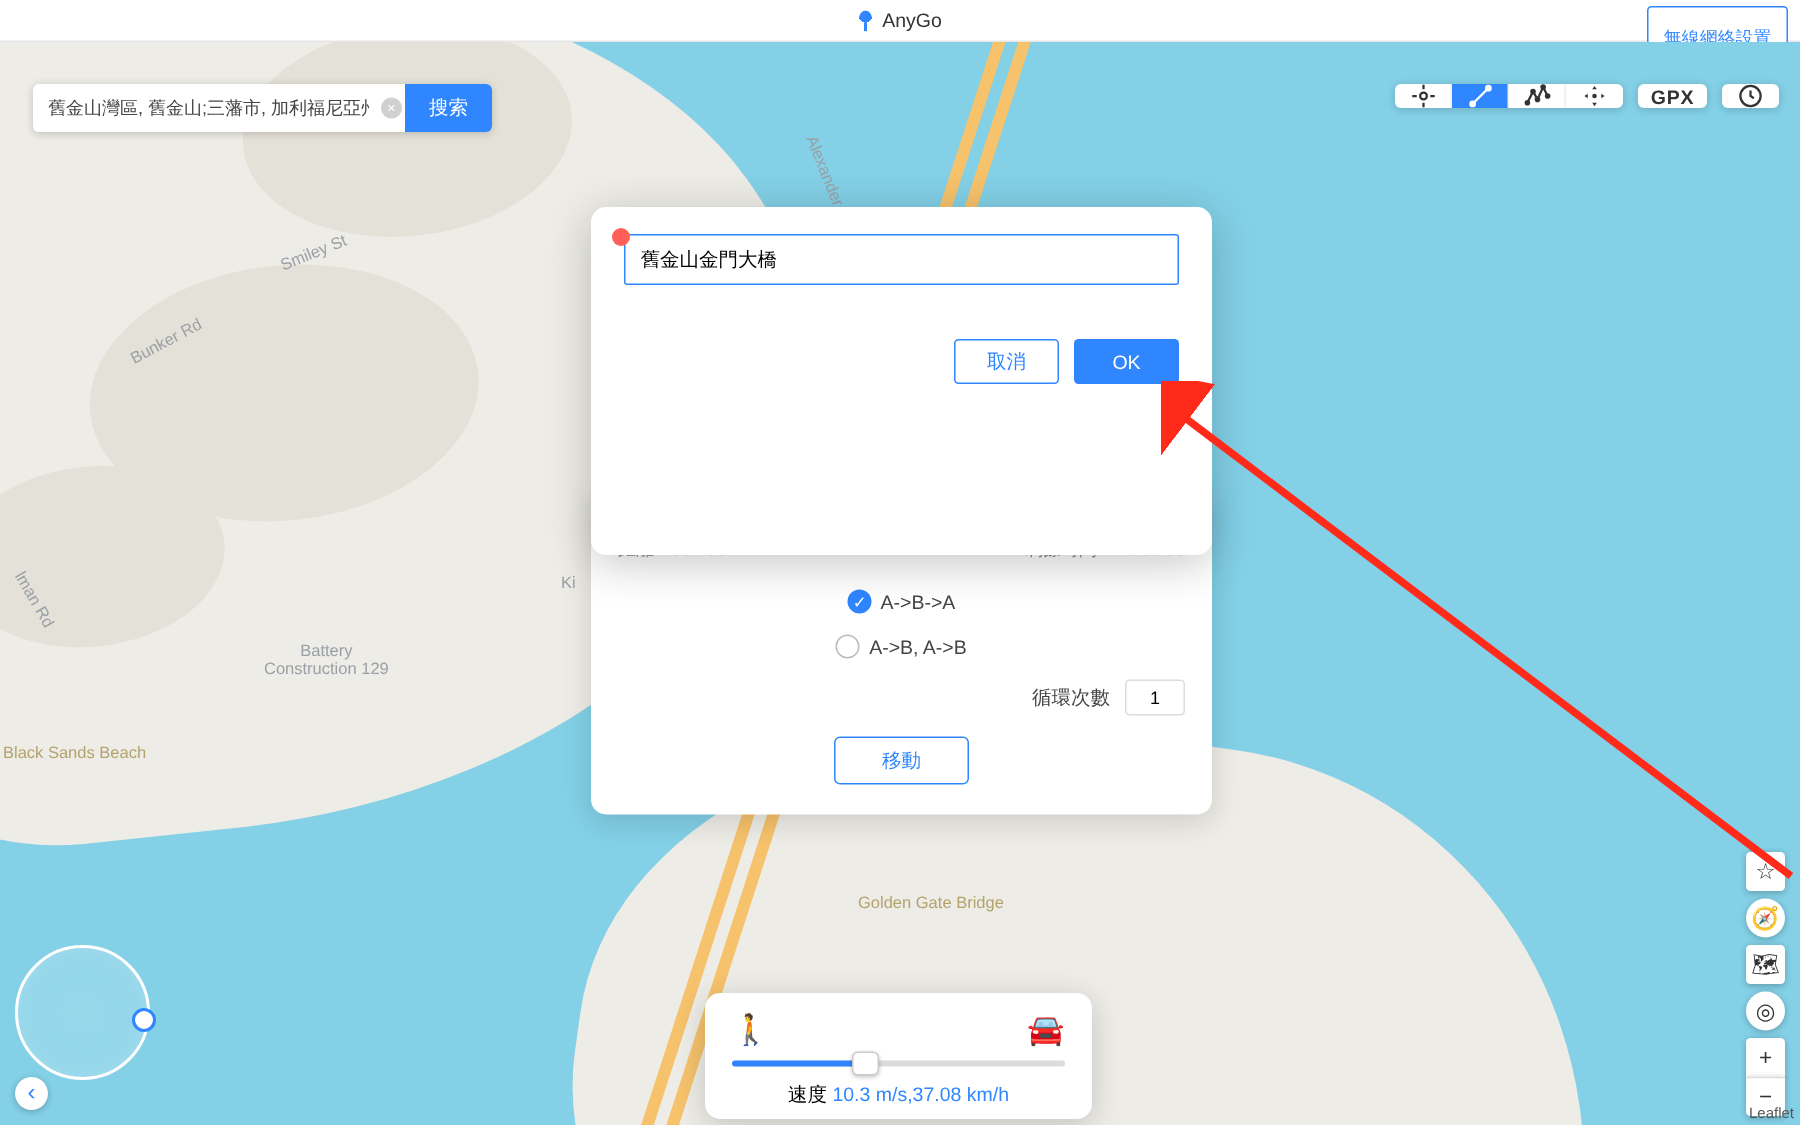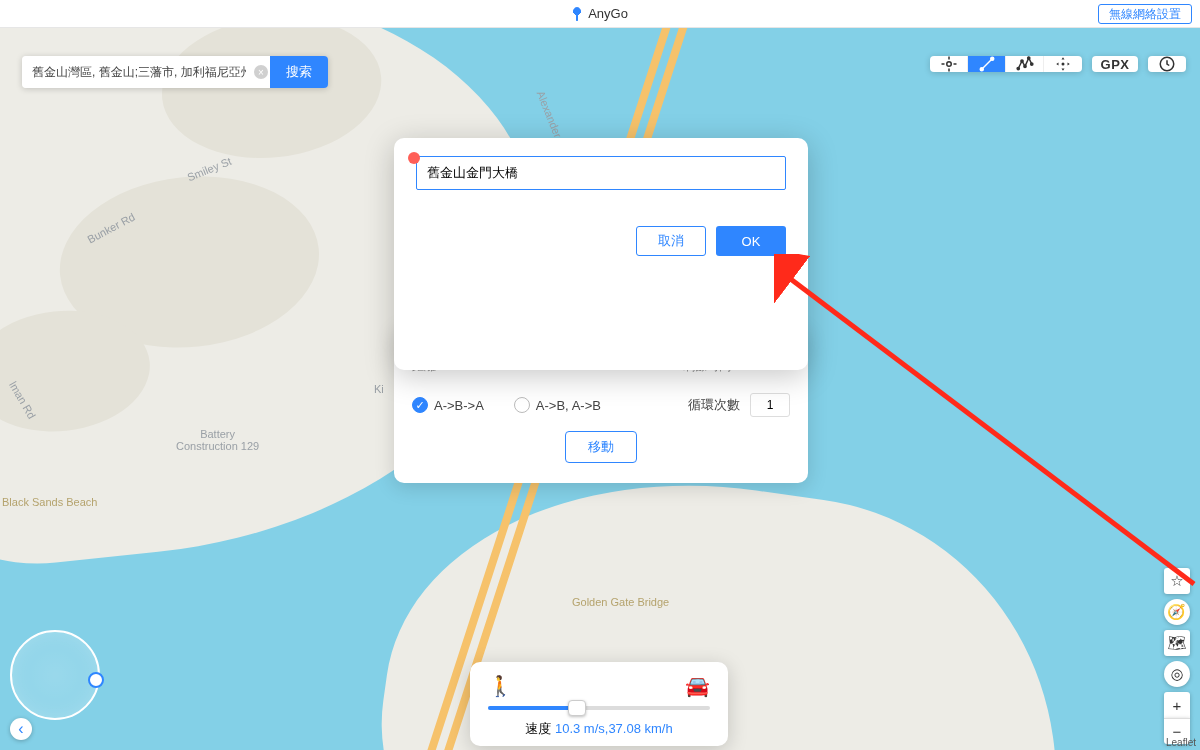--- a/index.html
+++ b/index.html
@@ -13,21 +13,21 @@
   }
   .titlebar .pin { width: 10px; height: 14px; margin-right: 6px;
     background: radial-gradient(circle at 50% 35%, #2f86ff 55%, transparent 56%),
                 linear-gradient(#2f86ff,#2f86ff);
     background-size: 10px 10px, 2px 6px;
     background-position: center top, center 8px;
     background-repeat: no-repeat;
     border-radius: 50% 50% 50% 50% / 60% 60% 40% 40%;
   }
   .wifi-btn {
-    position: absolute; right: 8px; top: 4px; height: 20px; padding: 0 10px;
+    position: absolute; right: 8px; top: 4px; height: 20px; padding: 12px 10px;
     border: 1px solid #2f86ff; color: #2f86ff; background: #fff; border-radius: 3px;
     font-size: 12px; cursor: pointer;
   }
 
   
   .map {
     position: relative; width: 100%; height: 722px; overflow: hidden;
     background: #83d0e7;
   }
   
@@ -141,31 +141,31 @@
   }
   .route-slider {
     position:relative; height:4px; background:#e0e0e0; border-radius:2px; margin:6px 0 8px;
   }
   .route-slider .fill { position:absolute; left:0; top:0; height:4px; width:100%; background:#2f86ff; border-radius:2px;}
   .route-slider .knob {
     position:absolute; right:-2px; top:-4px; width:12px;height:12px;border-radius:50%;
     background:#2f86ff;
   }
   .route-info { display:flex; justify-content:space-between; font-size:12px; color:#888; margin-bottom:18px;}
-  .route-opts { display:flex; align-items:center; gap:30px; margin-bottom:14px;}
+  .route-opts { display:flex; align-items:center; gap:14px; margin-bottom:14px;flex-direction:column;}
   .radio { width:16px;height:16px;border-radius:50%;border:1.5px solid #bbb; display:inline-flex;align-items:center;justify-content:center; cursor:pointer;}
   .radio.checked { background:#2f86ff;border-color:#2f86ff;}
   .radio.checked::after{content:'✓';color:#fff;font-size:11px;}
   .opt { display:flex;align-items:center;gap:6px; font-size:13px;}
   .loop-wrap { margin-left:auto; display:flex; align-items:center; gap:10px;}
   .loop-input { width:40px;height:24px;border:1px solid #ddd;border-radius:3px;text-align:center;font-size:12px;}
   .checkrow { display:flex; align-items:center; gap:8px; font-size:13px; margin-bottom:22px;}
   .checkbox { width:16px;height:16px;border:1.5px solid #bbb;border-radius:2px;cursor:pointer;}
   .move-btn {
-    display:block; margin:0 auto; width:72px; height:32px; border:1px solid #2f86ff;
+    display:block; margin:0 auto; width:90px; height:32px; border:1px solid #2f86ff;
     color:#2f86ff; background:#fff; border-radius:4px; font-size:13px; cursor:pointer;
   }
 
   
   .modal {
     position:absolute; left:394px; top:110px; width:414px; height:232px;
     background:#fff; border-radius:10px; box-shadow:0 6px 30px rgba(0,0,0,.22);
     padding:18px 22px 20px;
   }
   .modal .close-dot {

